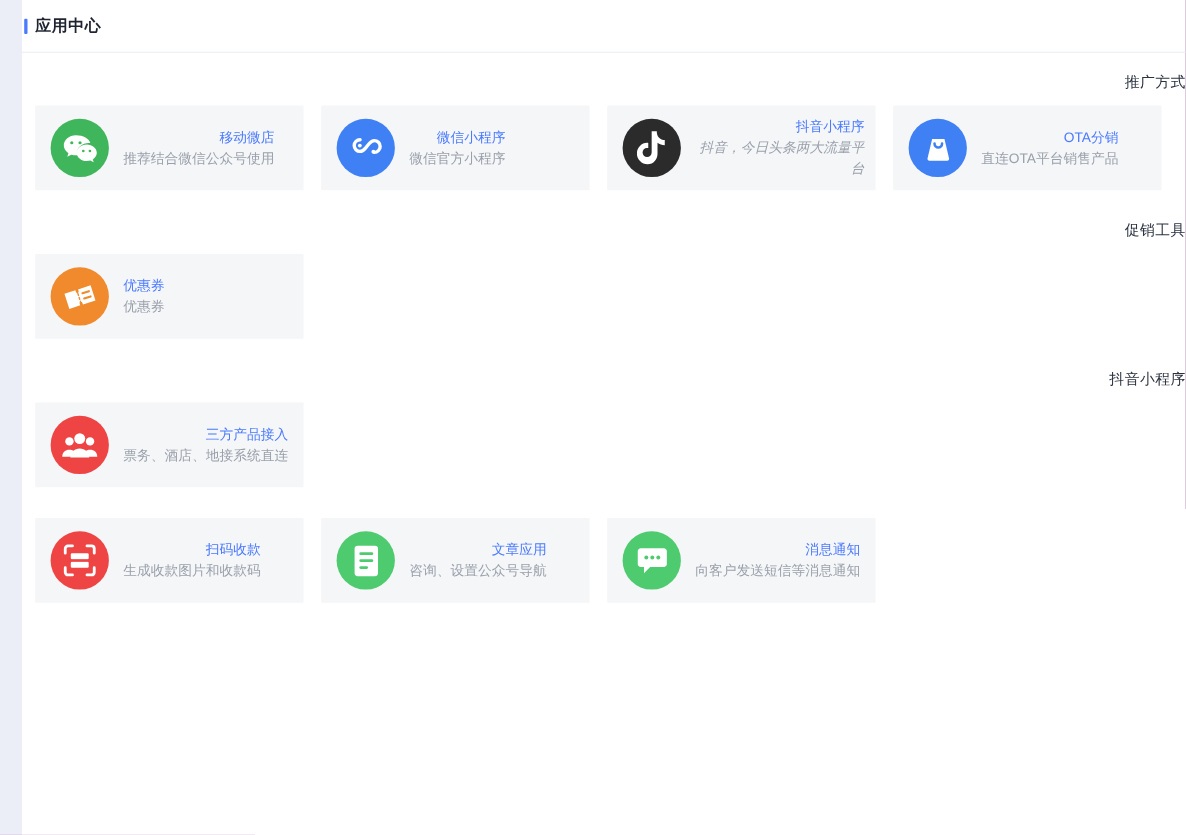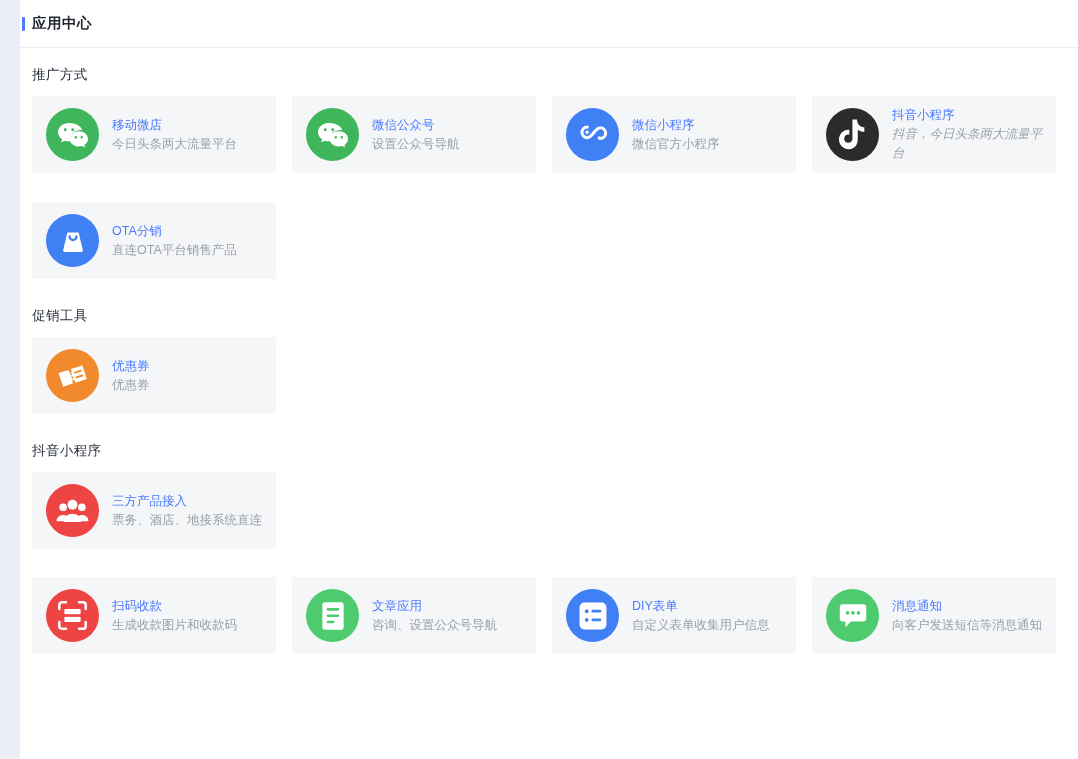--- a/index.html
+++ b/index.html
@@ -44,20 +44,21 @@
     border-radius: 1px;
   }
   .panel-title {
     font-size: 14.5px;
     font-weight: bold;
     color: #1f2430;
     letter-spacing: 0.5px;
   }
   .body-area {
     padding: 18px 0 0 12px;
+    text-align: right;
   }
   .section { margin-bottom: 2px; }
   .section-title {
     font-size: 13.5px;
     color: #2b3240;
     margin: 0 0 12px 0;
     padding-left: 0px;
     letter-spacing: 0.4px;
   }
   .sec-gap { height: 26px; }
@@ -129,37 +130,21 @@
         <path fill="white" d="M24 4C11.8 4 2 12.2 2 22.3c0 5.8 3.3 11 8.4 14.3l-2.1 6.5 7.4-3.8c2.6.7 5.4 1.1 8.3 1.1 1 0 1.9 0 2.8-.1-.5-1.5-.8-3-.8-4.6 0-9.9 9.6-17.9 21.4-17.9 1 0 1.9.1 2.9.2C48.2 10.3 37.3 4 24 4z"></path>
         <circle cx="16.5" cy="17.5" r="2.9" fill="#3fb65b"></circle>
         <circle cx="31.5" cy="17.5" r="2.9" fill="#3fb65b"></circle>
         <path fill="white" d="M62 35.8c0-8.3-8.2-15.1-18.3-15.1S25.4 27.5 25.4 35.8 33.6 50.9 43.7 50.9c2.3 0 4.5-.3 6.5-.9l6.2 3.2-1.7-5.4c4.4-2.8 7.3-7.2 7.3-12z"></path>
         <circle cx="37.5" cy="32.5" r="2.4" fill="#3fb65b"></circle>
         <circle cx="49.5" cy="32.5" r="2.4" fill="#3fb65b"></circle>
       </svg>
               </div>
               <div class="card-text">
                 <div class="card-name">移动微店</div>
-                <div class="card-desc">今日头条两大流量平台</div>
-              </div>
-            </div>
-            <div class="app-card">
-              <div class="card-icon" style="background: rgb(63, 182, 91);">
-                <svg width="32" height="28" viewBox="0 0 64 56">
-        <path fill="white" d="M24 4C11.8 4 2 12.2 2 22.3c0 5.8 3.3 11 8.4 14.3l-2.1 6.5 7.4-3.8c2.6.7 5.4 1.1 8.3 1.1 1 0 1.9 0 2.8-.1-.5-1.5-.8-3-.8-4.6 0-9.9 9.6-17.9 21.4-17.9 1 0 1.9.1 2.9.2C48.2 10.3 37.3 4 24 4z"></path>
-        <circle cx="16.5" cy="17.5" r="2.9" fill="#3fb65b"></circle>
-        <circle cx="31.5" cy="17.5" r="2.9" fill="#3fb65b"></circle>
-        <path fill="white" d="M62 35.8c0-8.3-8.2-15.1-18.3-15.1S25.4 27.5 25.4 35.8 33.6 50.9 43.7 50.9c2.3 0 4.5-.3 6.5-.9l6.2 3.2-1.7-5.4c4.4-2.8 7.3-7.2 7.3-12z"></path>
-        <circle cx="37.5" cy="32.5" r="2.4" fill="#3fb65b"></circle>
-        <circle cx="49.5" cy="32.5" r="2.4" fill="#3fb65b"></circle>
-      </svg>
-              </div>
-              <div class="card-text">
-                <div class="card-name">微信公众号</div>
-                <div class="card-desc">设置公众号导航</div>
+                <div class="card-desc">推荐结合微信公众号使用</div>
               </div>
             </div>
             <div class="app-card">
               <div class="card-icon" style="background: rgb(64, 128, 245);">
                 <svg width="32" height="32" viewBox="0 0 48 48">
         <path fill="none" stroke="white" stroke-width="4.6" stroke-linecap="round" d="M15.5 12c-4.4 0-8 3.6-8 8s3.6 8 8 8c3.2 0 5.4-2.2 7.4-4.6l4.6-5.6c2-2.4 4.2-4.6 7.4-4.6 4.4 0 8 3.6 8 8s-3.6 8-8 8"></path>
         <circle cx="15.2" cy="20" r="2.6" fill="white"></circle>
         <circle cx="33.6" cy="28.4" r="2.6" fill="white"></circle>
       </svg>
               </div>
@@ -271,37 +256,20 @@
           <rect x="8" y="25" width="10" height="3.2" rx="1.6"></rect>
         </g>
       </svg>
               </div>
               <div class="card-text">
                 <div class="card-name">文章应用</div>
                 <div class="card-desc">咨询、设置公众号导航</div>
               </div>
             </div>
             <div class="app-card">
-              <div class="card-icon" style="background: rgb(64, 128, 245);">
-                <svg width="30" height="30" viewBox="0 0 38 38">
-        <rect x="2" y="2" width="34" height="34" rx="6" fill="white"></rect>
-        <g fill="#4080f5">
-          <circle cx="11" cy="13" r="2.4"></circle>
-          <circle cx="11" cy="24" r="2.4"></circle>
-          <rect x="17" y="11.2" width="12.5" height="3.3" rx="1.6"></rect>
-          <rect x="17" y="22.2" width="12.5" height="3.3" rx="1.6"></rect>
-        </g>
-      </svg>
-              </div>
-              <div class="card-text">
-                <div class="card-name">DIY表单</div>
-                <div class="card-desc">自定义表单收集用户信息</div>
-              </div>
-            </div>
-            <div class="app-card">
               <div class="card-icon" style="background: rgb(78, 203, 110);">
                 <svg width="30" height="28" viewBox="0 0 38 36">
         <path fill="white" d="M5.5 3h27c1.9 0 3.5 1.6 3.5 3.5v15c0 1.9-1.6 3.5-3.5 3.5H16.5l-7.2 7.4V25H5.5C3.6 25 2 23.4 2 21.5v-15C2 4.6 3.6 3 5.5 3z"></path>
         <g fill="#4ecb6e">
           <circle cx="12" cy="14" r="2.3"></circle>
           <circle cx="19" cy="14" r="2.3"></circle>
           <circle cx="26" cy="14" r="2.3"></circle>
         </g>
       </svg>
               </div>

